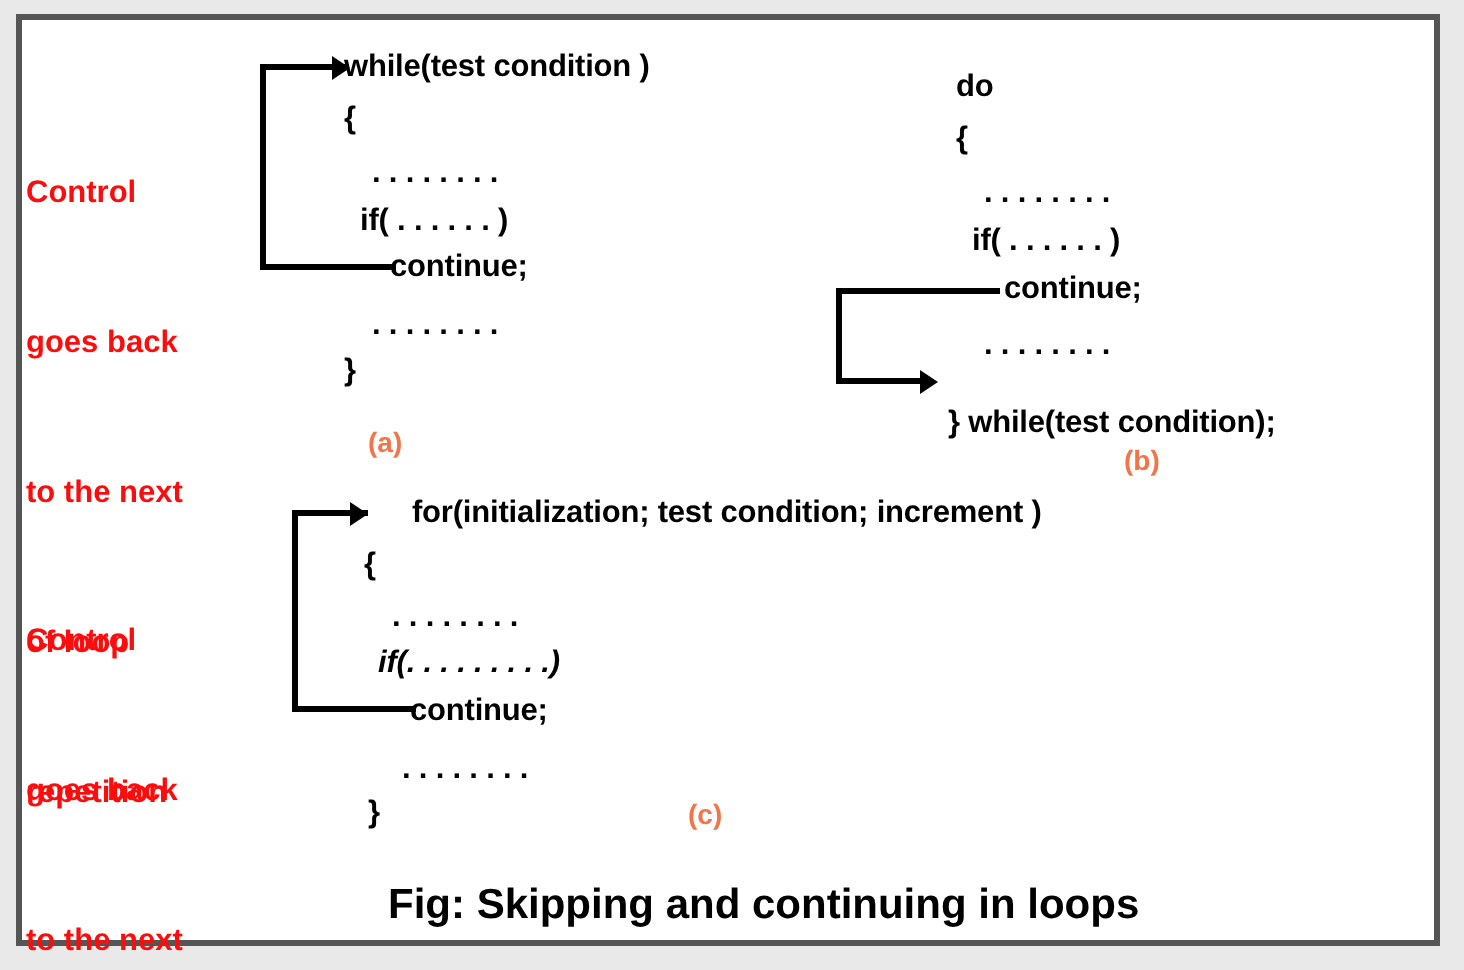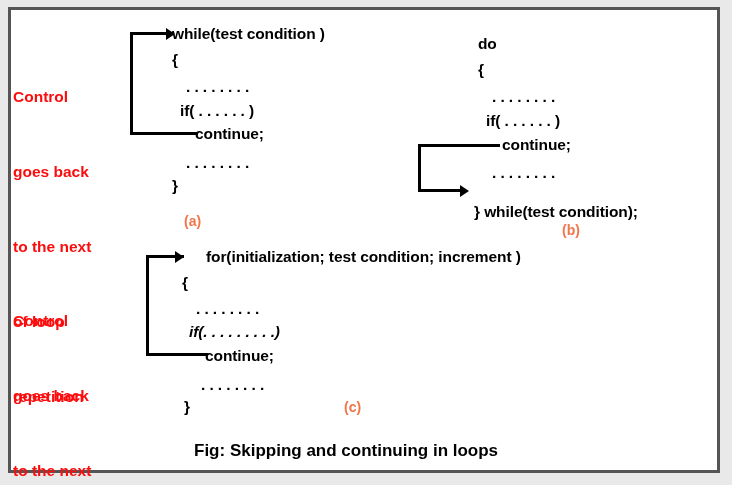--- a/index.html
+++ b/index.html
@@ -56,21 +56,21 @@
     line-height: 25px;
     width: 118px;
   }
 
   .label {
     color: #f2754a;
     font-size: 14px;
   }
 
   .caption {
-    font-size: 17px;
+    font-size: 21px;
   }
 
   
   .seg {
     position: absolute;
     background: #000000;
   }
   .arrowhead {
     position: absolute;
     width: 0;

